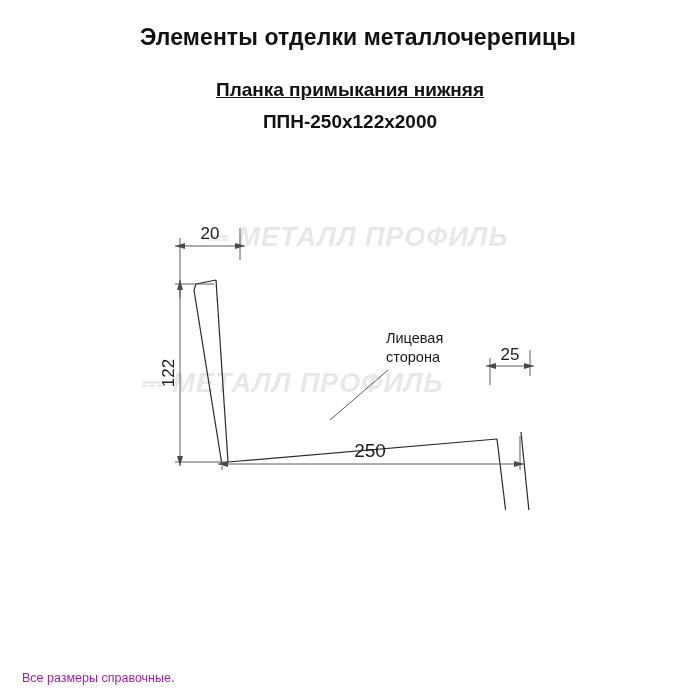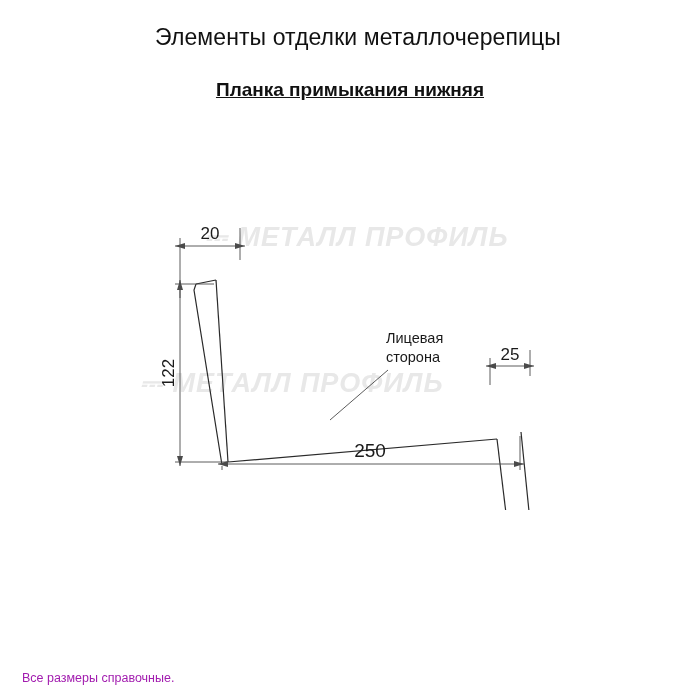--- a/index.html
+++ b/index.html
@@ -23,21 +23,21 @@
   .titles {
     position: absolute;
     top: 0;
     left: 0;
     width: 700px;
     text-align: center;
     padding-top: 24px;
   }
   .title-main {
     font-size: 23px;
-    font-weight: normal;
+    font-weight: bold;
     letter-spacing: 0.1px;
     color: #111;
     margin: 0 0 28px 16px;
   }
   .title-sub {
     font-size: 19px;
     font-weight: bold;
     color: #111;
     margin: 0 0 10px 0;
     text-decoration: underline;
@@ -95,20 +95,21 @@
   }
 </style>
 </head>
 <body>
 
 <div class="page">
 
   <div class="titles">
     <div class="title-main">Элементы отделки металлочерепицы</div>
     <div class="title-sub">Планка примыкания нижняя</div>
+    <div class="title-code">ППН-250х122х2000</div>
   </div>
 
   <div class="watermarks">
     <div class="wm wm1">
       <span class="mark">⎓</span><span>МЕТАЛЛ ПРОФИЛЬ</span>
     </div>
     <div class="wm wm2">
       <span class="mark">⎓</span><span>МЕТАЛЛ ПРОФИЛЬ</span>
     </div>
   </div>

